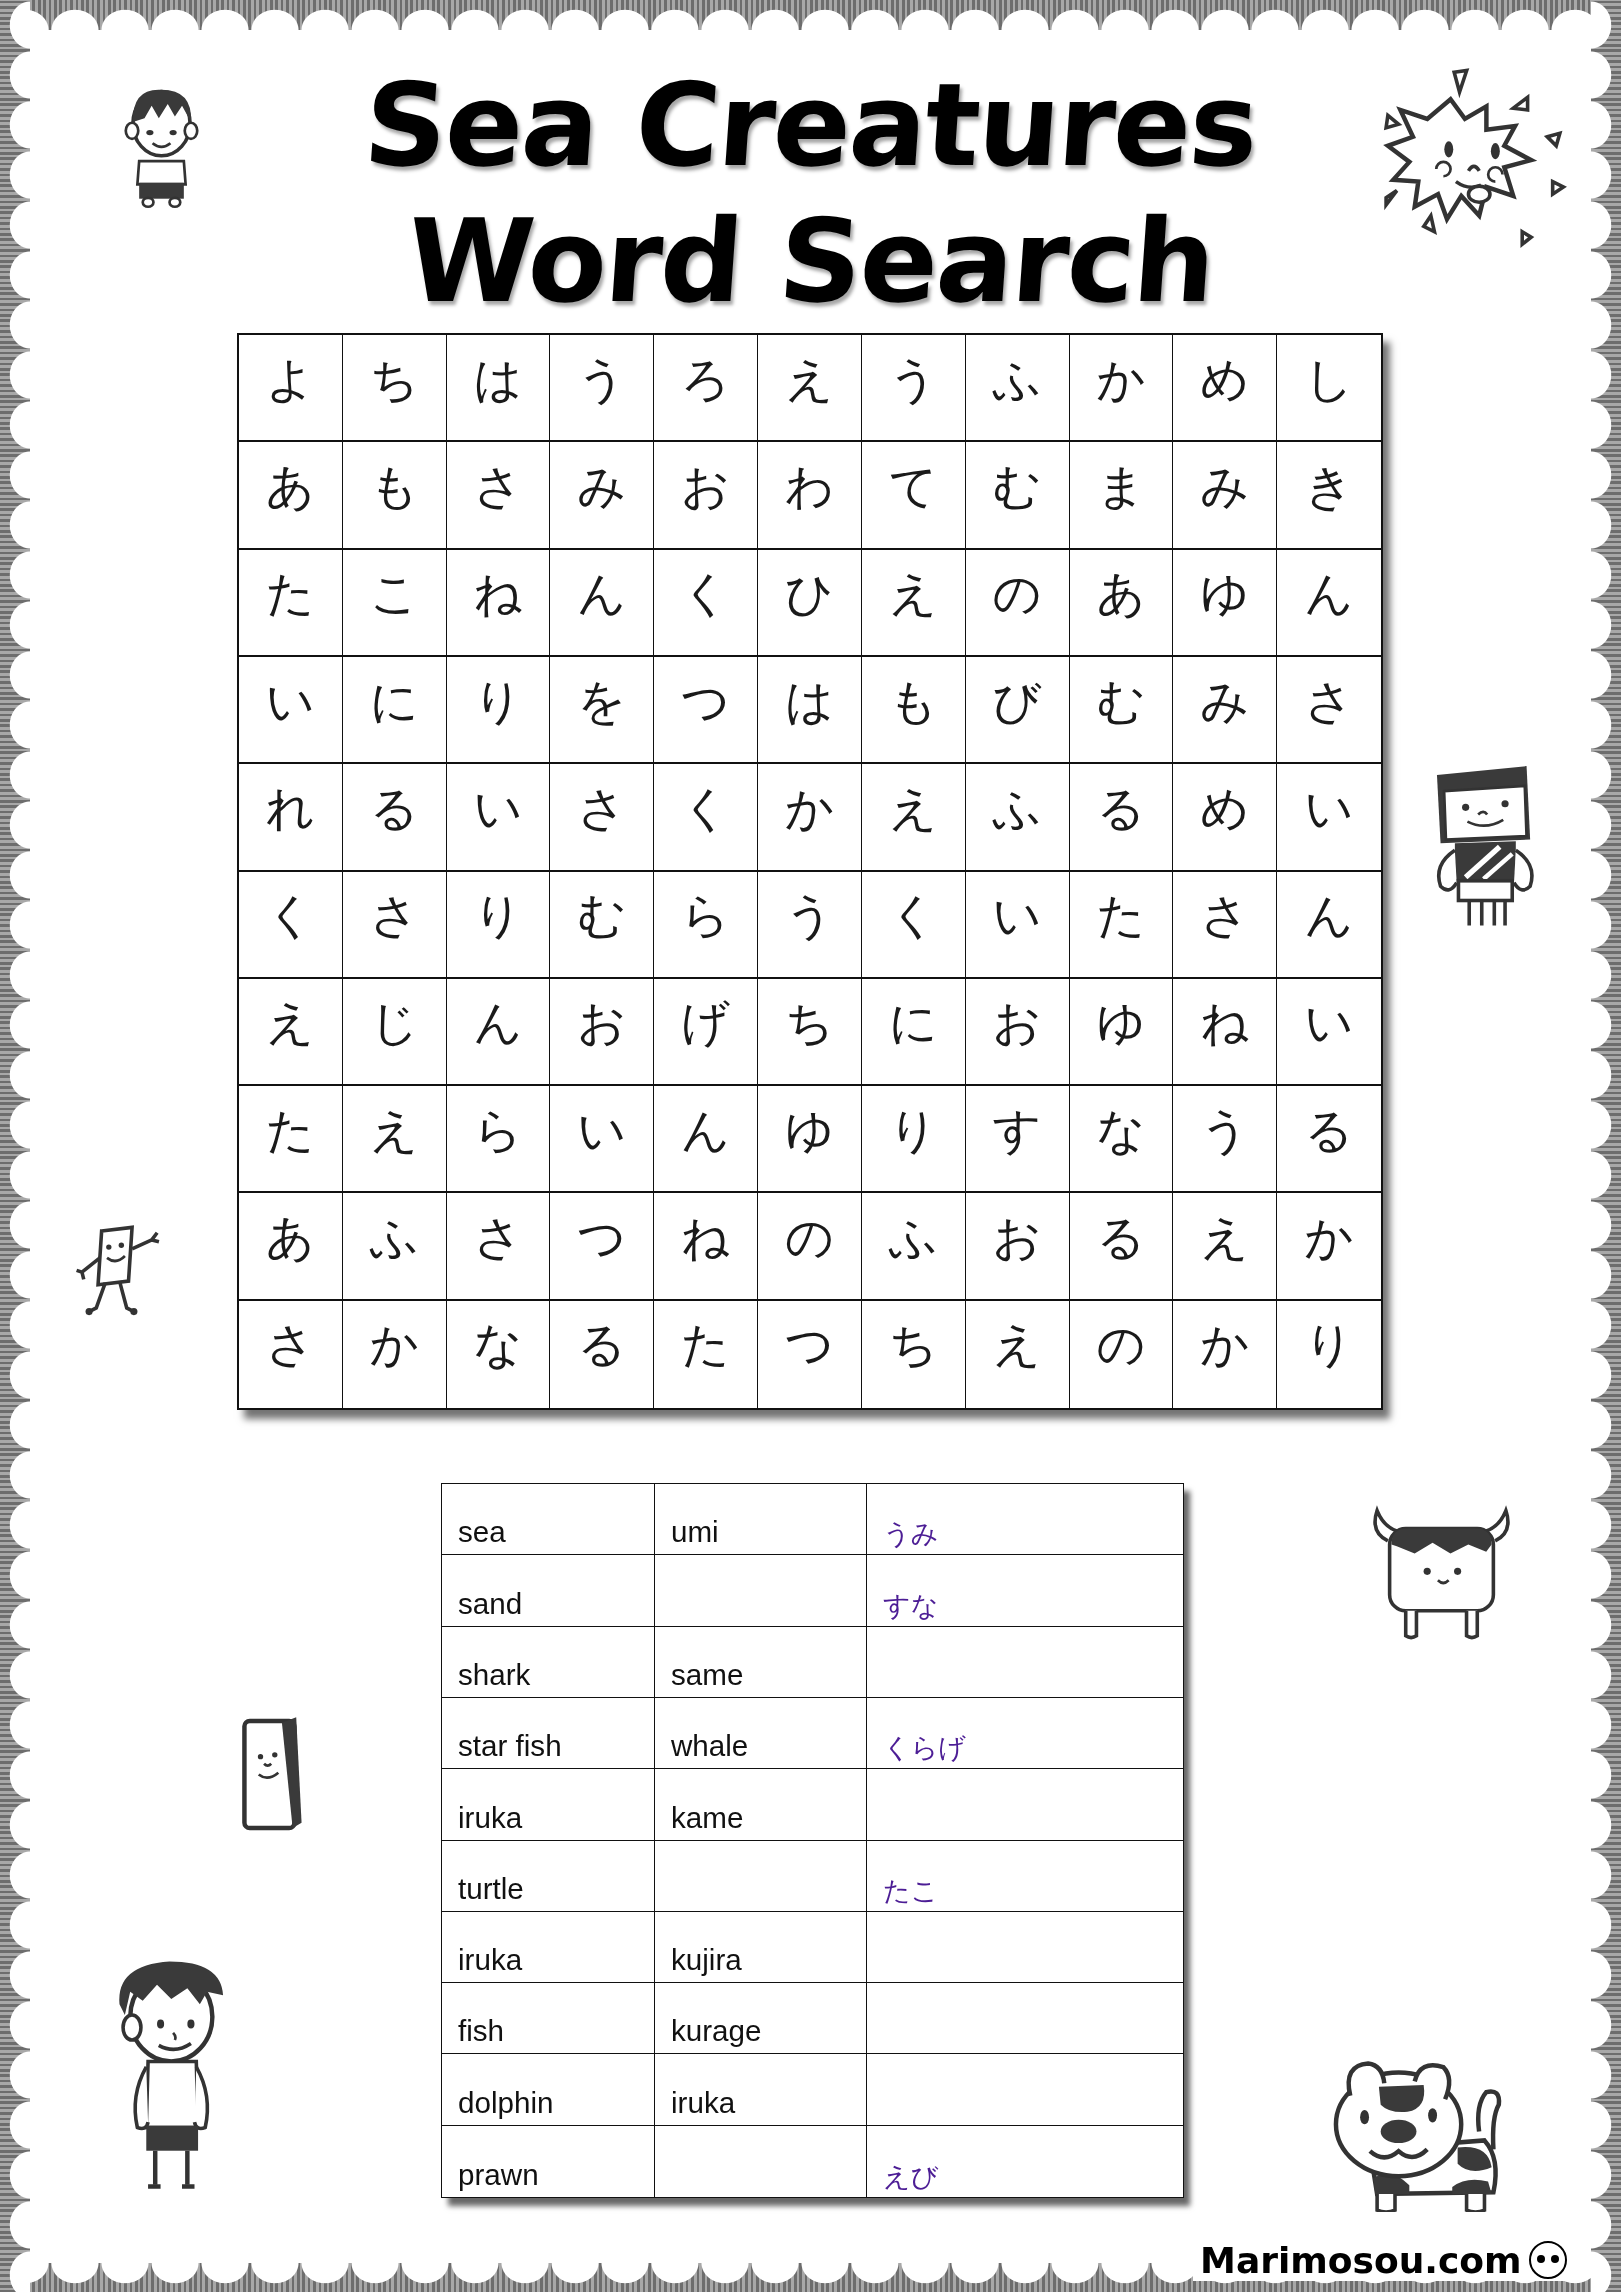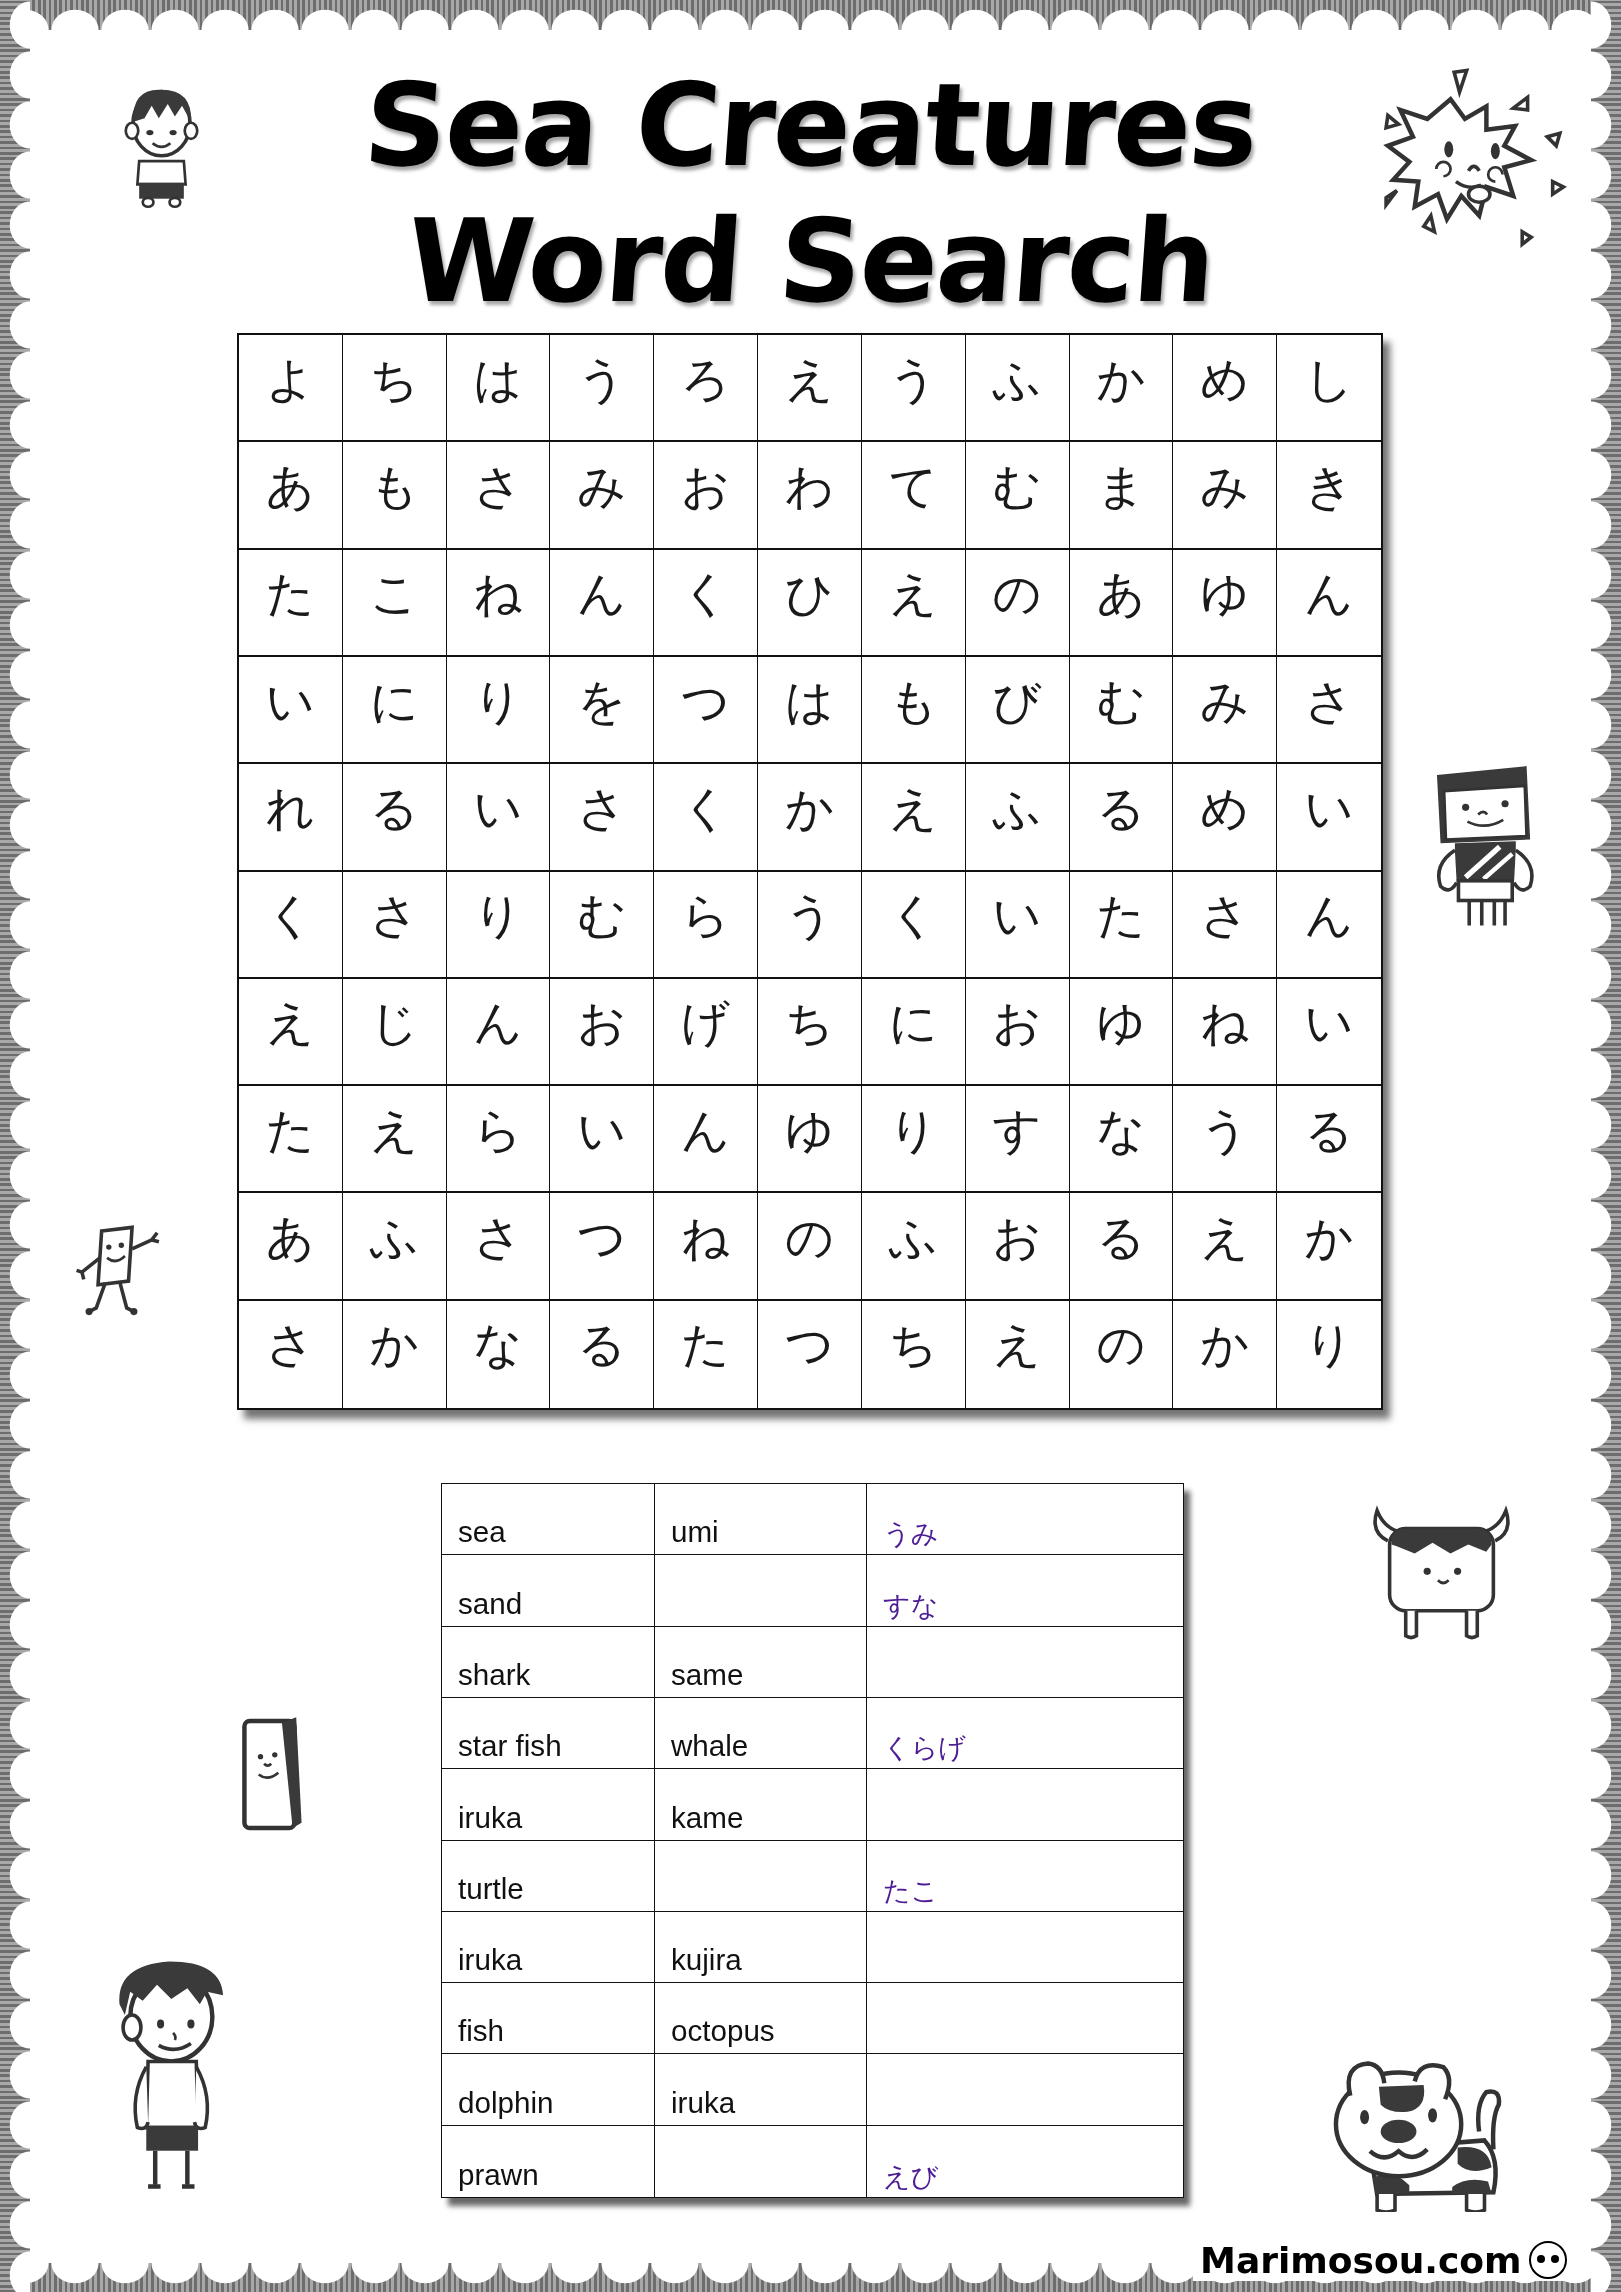--- a/index.html
+++ b/index.html
@@ -254,21 +254,21 @@
     <div class="vocab-cell col-1">iruka</div>
     <div class="vocab-cell col-2">kame</div>
     <div class="vocab-cell col-3"></div>
     <div class="vocab-cell col-1">turtle</div>
     <div class="vocab-cell col-2"></div>
     <div class="vocab-cell col-3">たこ</div>
     <div class="vocab-cell col-1">iruka</div>
     <div class="vocab-cell col-2">kujira</div>
     <div class="vocab-cell col-3"></div>
     <div class="vocab-cell col-1">fish</div>
-    <div class="vocab-cell col-2">octopus</div>
+    <div class="vocab-cell col-2">kurage</div>
     <div class="vocab-cell col-3"></div>
     <div class="vocab-cell col-1">dolphin</div>
     <div class="vocab-cell col-2">iruka</div>
     <div class="vocab-cell col-3"></div>
     <div class="vocab-cell col-1 row-last">prawn</div>
     <div class="vocab-cell col-2 row-last"></div>
     <div class="vocab-cell col-3 row-last">えび</div>
   </div>
 
 <svg class="char" style="left:112px;top:79px" width="99" height="134" viewBox="0 0 110 150">

